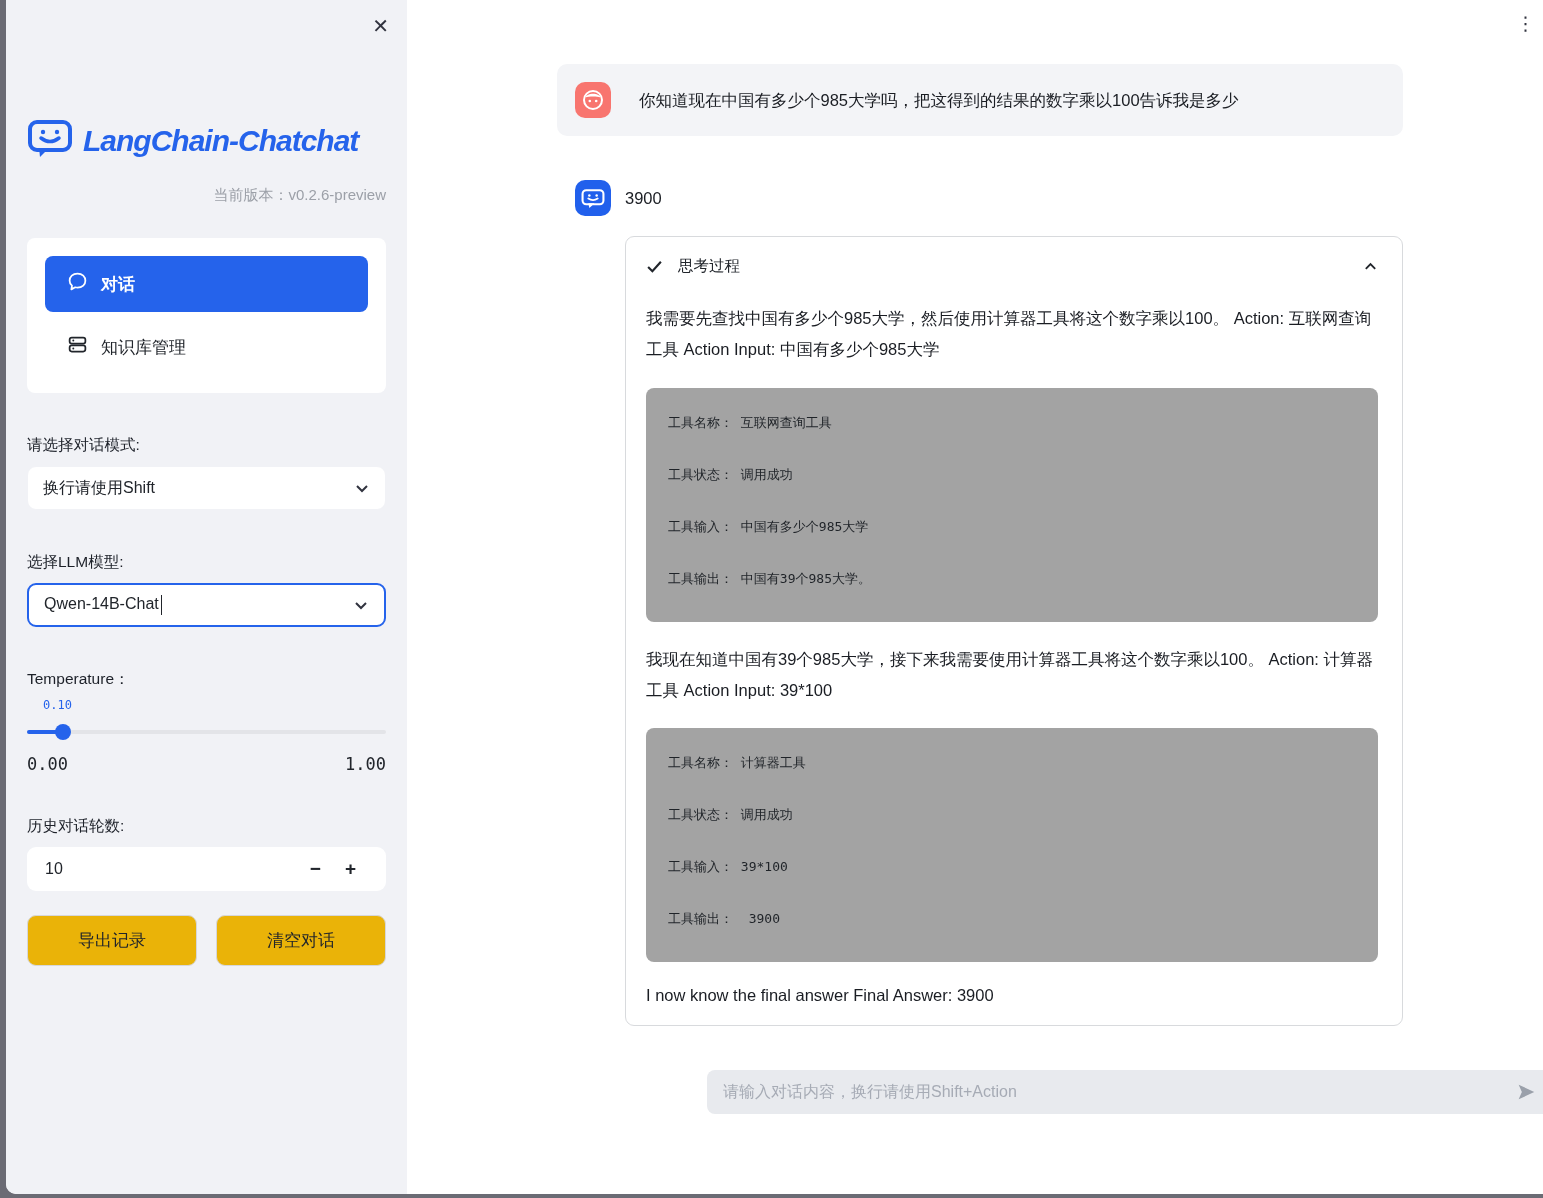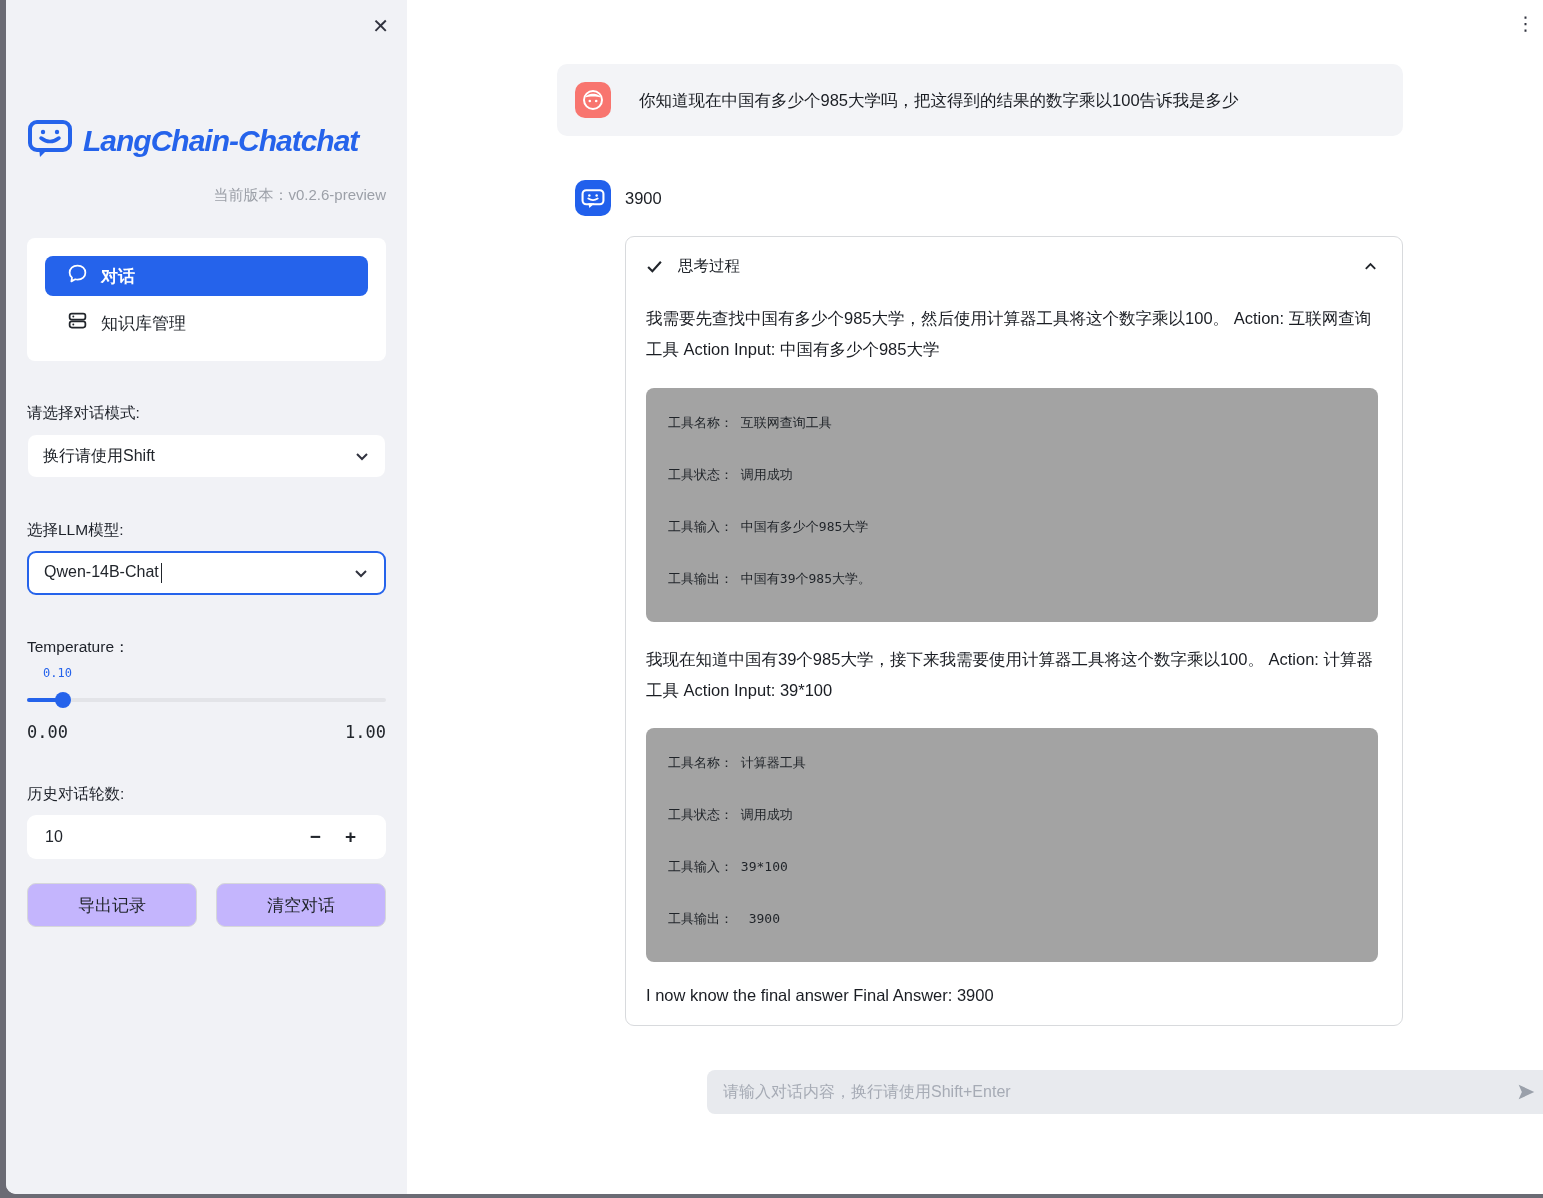--- a/index.html
+++ b/index.html
@@ -6,39 +6,39 @@
   html,body { width:1543px; height:1198px; background:#6b6b74; font-family:"Liberation Sans", sans-serif; overflow:hidden; }
   .app { position:absolute; left:6px; top:0; right:0; bottom:4px; display:flex; background:#fff; border-bottom-left-radius:10px; overflow:hidden; }
 
   
   .sidebar { width:401px; background:#f1f2f6; position:relative; padding:0 21px; flex-shrink:0; }
   .close-btn { position:absolute; top:16px; right:18px; font-size:20px; color:#31333f; cursor:pointer; line-height:1; background:none; border:none; font-family:inherit; }
   .logo-row { margin-top:118px; display:flex; align-items:center; gap:10px; }
   .logo-text { color:#2563eb; font-size:30px; font-weight:bold; font-style:italic; letter-spacing:-1px; white-space:nowrap; }
   .version-line { text-align:right; color:#9ca0a8; font-size:15px; margin-top:22px; }
   .nav-card { background:#fff; border-radius:8px; margin-top:33px; padding:18px; }
-  .nav-item { height:40px; display:flex; align-items:center; gap:13px; padding-left:22px; border-radius:8px; font-size:17px; color:#21252b; cursor:pointer; }
+  .nav-item { height:56px; display:flex; align-items:center; gap:13px; padding-left:22px; border-radius:8px; font-size:17px; color:#21252b; cursor:pointer; }
   .nav-item.active { background:#2563eb; color:#fff; font-weight:bold; }
   .nav-item + .nav-item { margin-top:7px; }
   .field-label { margin-top:42px; font-size:15.5px; color:#1d2129; }
   .select-box { margin-top:10px; background:#fff; border-radius:9px; height:44px; display:flex; align-items:center; justify-content:space-between; padding:0 15px; font-size:16px; color:#21252b; cursor:pointer; border:1px solid #f1f2f6; }
   .select-box.focused { border:2px solid #2563eb; }
   .cursor-bar { display:inline-block; width:1.5px; height:20px; background:#21252b; margin-left:2px; vertical-align:middle; }
   .chev { width:16px; height:16px; stroke:#31333f; fill:none; stroke-width:2; flex-shrink:0; }
   .temp-value { font-family:"DejaVu Sans Mono", monospace; color:#2563eb; font-size:12px; margin:8px 0 0 16px; }
   .slider { margin-top:12px; position:relative; height:16px; cursor:pointer; }
   .slider-track { position:absolute; top:6px; left:0; right:0; height:4px; border-radius:2px; background:#e3e4e8; }
   .slider-fill { position:absolute; top:6px; left:0; width:10%; height:4px; border-radius:2px; background:#2563eb; }
   .slider-thumb { position:absolute; top:0; left:10%; width:16px; height:16px; margin-left:-8px; border-radius:50%; background:#2563eb; }
   .slider-minmax { display:flex; justify-content:space-between; font-family:"DejaVu Sans Mono", monospace; font-size:17px; color:#21252b; margin-top:14px; }
   .num-input { margin-top:10px; background:#fff; border-radius:9px; height:44px; display:flex; align-items:center; padding:0 18px; font-size:16px; color:#21252b; }
   .num-value { flex:1; }
   .step-btn { background:none; border:none; font-size:19px; font-weight:bold; color:#21252b; cursor:pointer; padding:0 12px; font-family:inherit; }
   .btn-row { display:flex; gap:19px; margin-top:24px; }
-  .side-btn { flex:1; height:44px; background:#c4b5fd; border:1px solid #d6d7da; border-radius:9px; font-size:17px; color:#21252b; cursor:pointer; font-family:Liberation Mono, monospace; }
+  .side-btn { flex:1; height:51px; background:#eab308; border:1px solid #d6d7da; border-radius:9px; font-size:17px; color:#21252b; cursor:pointer; font-family:Liberation Mono, monospace; }
 
   
   .main { flex:1; background:#fff; position:relative; }
   .kebab { position:absolute; top:14px; right:8px; font-size:19px; color:#31333f; cursor:pointer; background:none; border:none; letter-spacing:0; line-height:1; }
   .chat-col { position:absolute; left:150px; width:846px; top:0; bottom:0; }
   .msg-user { margin-top:64px; background:#f3f4f7; border-radius:10px; padding:18px; display:flex; align-items:center; gap:28px; }
   .avatar { width:36px; height:36px; border-radius:10px; flex-shrink:0; display:flex; align-items:center; justify-content:center; }
   .avatar.user { background:#f8756f; }
   .avatar.bot { background:#2160ec; }
   .msg-text { font-size:16.5px; color:#1a1d23; line-height:1.6; }
@@ -200,21 +200,21 @@
           <div class="code-line">工具名称： 计算器工具</div>
           <div class="code-line">工具状态： 调用成功</div>
           <div class="code-line">工具输入： 39*100</div>
           <div class="code-line">工具输出：  3900</div>
         </div>
 
         <div class="final-line">I now know the final answer Final Answer: 3900</div>
       </div>
 
       <div class="chat-input">
-        <span class="ph">请输入对话内容，换行请使用Shift+Enter</span>
+        <span class="ph">请输入对话内容，换行请使用Shift+Action</span>
         <svg class="send-icon" viewBox="0 0 24 24">
           <path d="M4 4 L21 12 L4 20 L7.5 12 Z"></path>
         </svg>
       </div>
 
     </div>
   </div>
 </div>
 
 </body></html>

